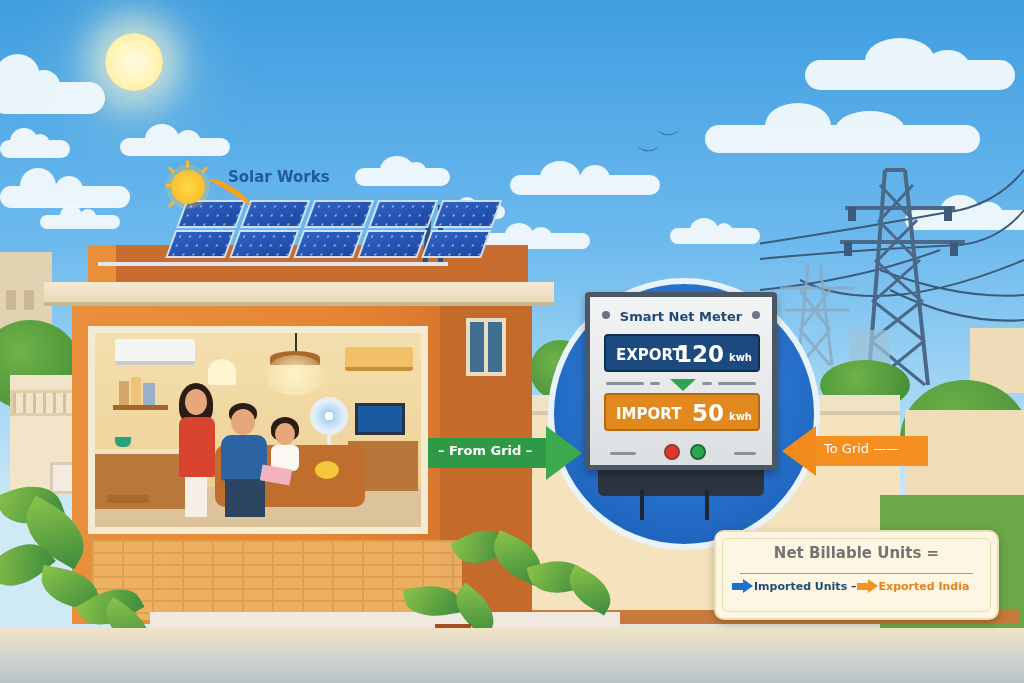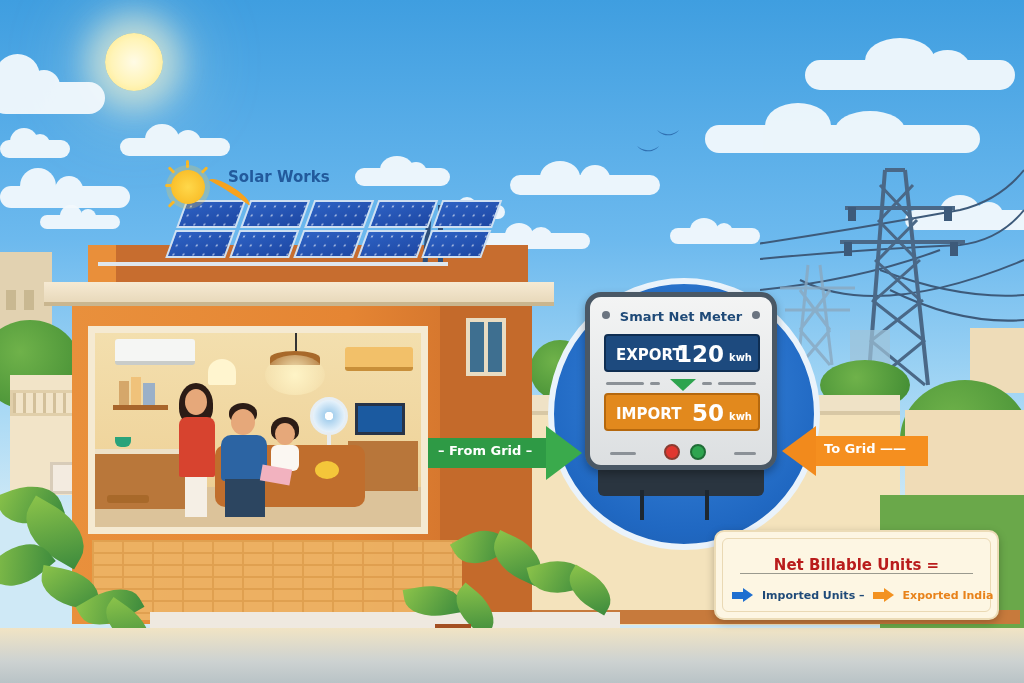--- a/index.html
+++ b/index.html
@@ -150,21 +150,21 @@
   .tree { position: absolute; border-radius: 50%; background: radial-gradient(circle at 40% 35%, #6fb24a, #3f8a32); }
   .leaf { position: absolute; border-radius: 0 70% 0 70%; background: linear-gradient(135deg, #8bc34a, #3d8b3d); }
   .pot { position: absolute; background: #a34f22; border-radius: 0 0 6px 6px; }
 
   
   .tower { position: absolute; }
 
   
   .meter-circle { position: absolute; left: 548px; top: 278px; width: 272px; height: 272px; border-radius: 50%;
     background: radial-gradient(circle at 50% 40%, #3d8ae0 0%, #2068c2 70%, #1c5aa8 100%); border: 6px solid #eaf3fb; }
-  .meter { position: absolute; left: 585px; top: 292px; width: 192px; height: 178px; border-radius: 16px;
+  .meter { position: absolute; left: 585px; top: 292px; width: 192px; height: 178px; border-radius: 4px;
     background: linear-gradient(180deg, #f3f4f4 0%, #dcdfe1 100%); border: 5px solid #4a5865; box-shadow: 0 4px 8px rgba(0,0,0,.3); }
   .meter-screw { position: absolute; width: 8px; height: 8px; border-radius: 50%; background: #6b7480; }
   .meter-title { position: absolute; left: 0; right: 0; top: 12px; text-align: center; color: #1f4a78; font-weight: bold; font-size: 13px; }
   .meter-row { position: absolute; left: 14px; width: 156px; height: 38px; border-radius: 4px; color: #fff; }
   .meter-row.import { top: 37px; background: #1d4a7e; border: 2px solid #0f2e52; }
   .meter-row.export { top: 96px; background: #e2891d; border: 2px solid #b5680e; }
   .meter-lbl { position: absolute; left: 10px; top: 10px; font-size: 15px; font-weight: bold; }
   .meter-val { position: absolute; right: 34px; top: 5px; font-size: 23px; font-weight: bold; }
   .meter-unit { position: absolute; right: 6px; top: 16px; font-size: 10px; font-weight: bold; }
   .meter-arrow-down { position: absolute; left: 80px; top: 82px; width: 0; height: 0;
@@ -177,29 +177,29 @@
   
   .arrow-from { position: absolute; left: 428px; top: 432px; }
   .arrow-from-body { position: absolute; left: 0; top: 6px; width: 118px; height: 30px; background: #2e9a45; }
   .arrow-from-head { position: absolute; left: 118px; top: -6px; width: 0; height: 0;
     border-top: 27px solid transparent; border-bottom: 27px solid transparent; border-left: 36px solid #3aaa4c; }
   .arrow-from-text { position: absolute; left: 10px; top: 11px; width: 110px; color: #fff; font-size: 13px; font-weight: bold; white-space: nowrap; }
   .arrow-to { position: absolute; left: 782px; top: 426px; }
   .arrow-to-head { position: absolute; left: 0; top: 0; width: 0; height: 0;
     border-top: 25px solid transparent; border-bottom: 25px solid transparent; border-right: 34px solid #f28a1c; }
   .arrow-to-body { position: absolute; left: 34px; top: 10px; width: 112px; height: 30px; background: #f58f1f; }
-  .arrow-to-text { position: absolute; left: 42px; top: 15px; color: #fff; font-size: 13px; font-weight: bold; white-space: nowrap; }
+  .arrow-to-text { position: absolute; left: 42px; top: 15px; color: #fff; font-size: 13px; font-weight: normal; white-space: nowrap; }
 
   
   .formula { position: absolute; left: 714px; top: 530px; width: 285px; height: 90px; border-radius: 10px;
     background: #fdf6e3; border: 2px solid #ecdcb7; box-shadow: 0 3px 8px rgba(0,0,0,.25); }
   .formula-inner { position: absolute; left: 6px; top: 6px; right: 6px; bottom: 6px; border: 1px solid #ead9b4; border-radius: 6px; }
-  .formula-title { position: absolute; left: 0; right: 0; top: 12px; text-align: center; color: #b91c1c; font-size: 15px; font-weight: bold; margin-top: 12px; }
+  .formula-title { position: absolute; left: 0; right: 0; top: 12px; text-align: center; color: #737373; font-size: 15px; font-weight: bold; }
   .formula-rule { position: absolute; left: 24px; right: 24px; top: 41px; height: 1px; background: #9a9a8f; }
-  .formula-row { position: absolute; left: 16px; top: 56px; display: flex; align-items: center; gap: 8px; font-size: 11px; font-weight: bold; white-space: nowrap; }
+  .formula-row { position: absolute; left: 16px; top: 47px; display: flex; align-items: center; gap: 0; font-size: 11px; font-weight: bold; white-space: nowrap; }
   .f-arrow { display: inline-block; width: 22px; height: 14px; position: relative; }
   .f-arrow::before { content: ""; position: absolute; left: 0; top: 4px; width: 12px; height: 7px; background: currentColor; }
   .f-arrow::after { content: ""; position: absolute; left: 11px; top: 0; width: 0; height: 0;
     border-top: 7px solid transparent; border-bottom: 7px solid transparent; border-left: 10px solid currentColor; }
 </style>
 </head>
 <body>
 
 <div class="scene">
 

